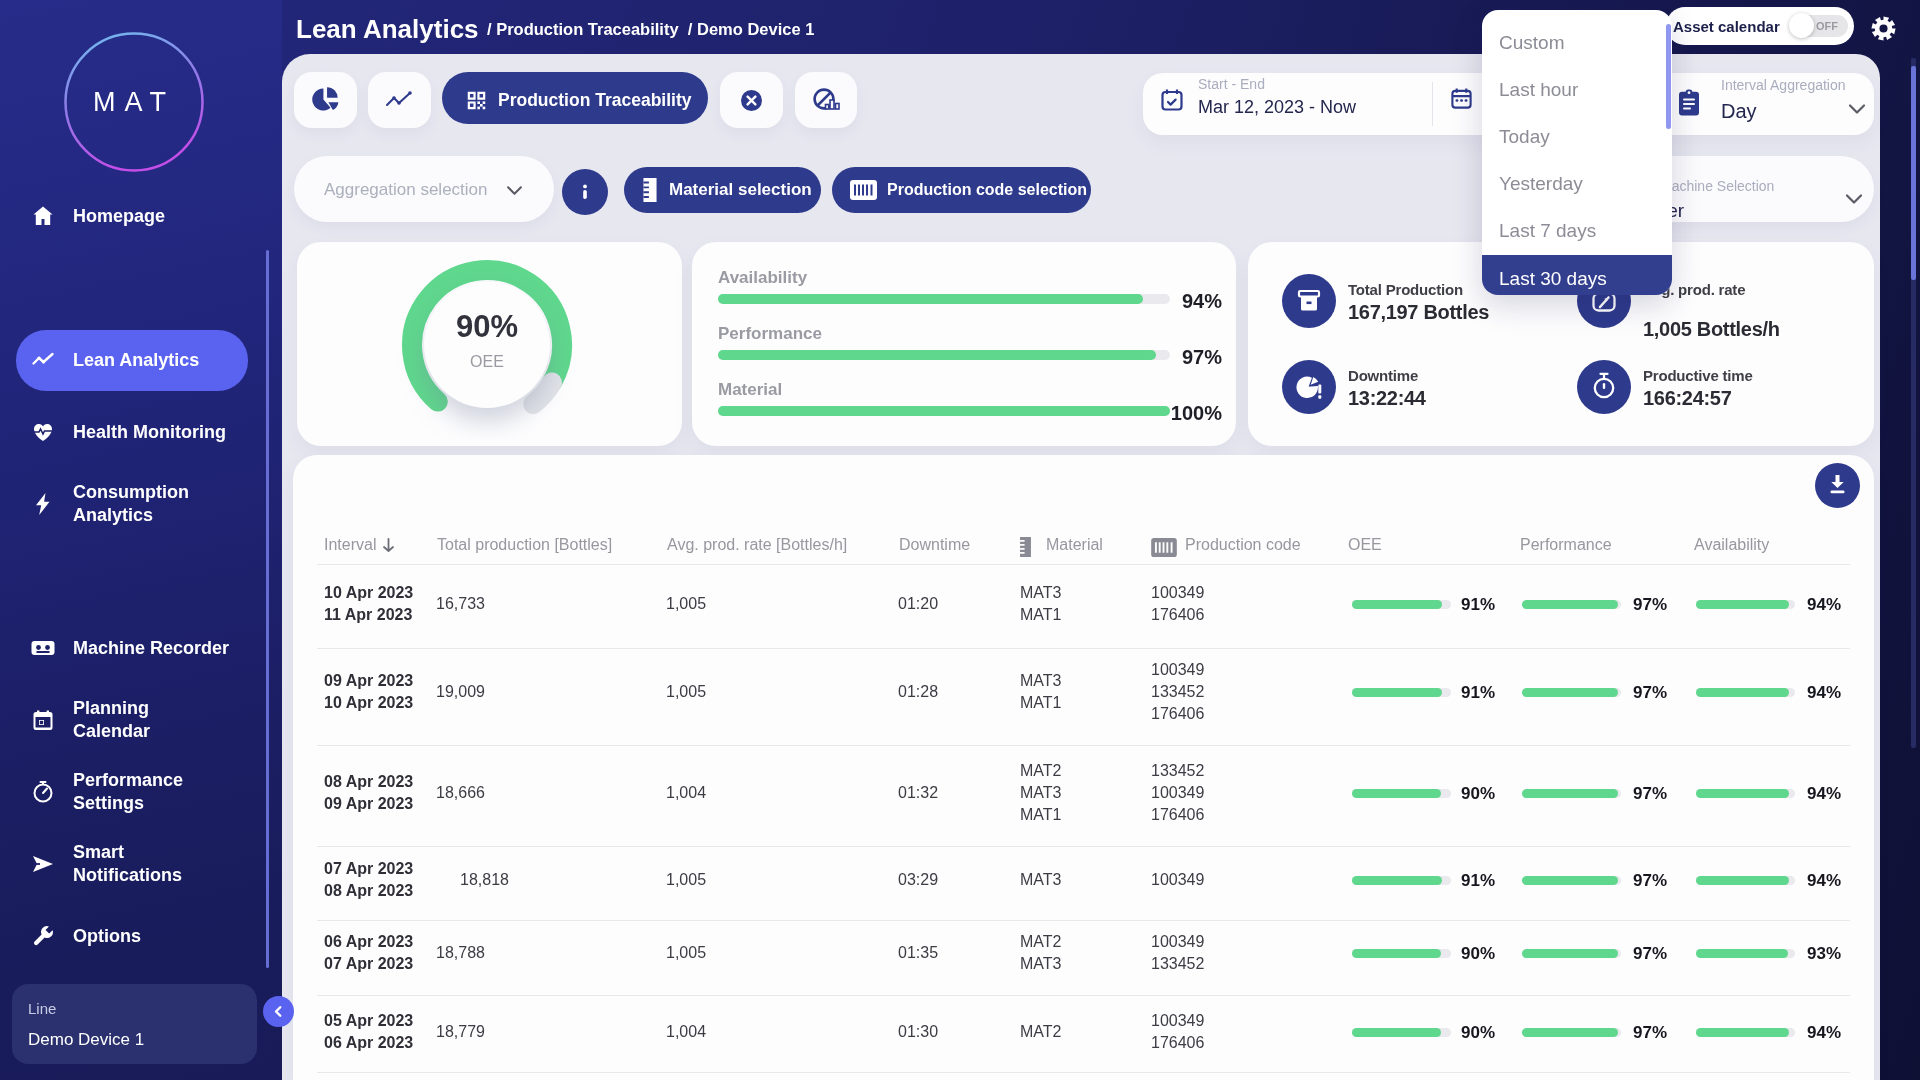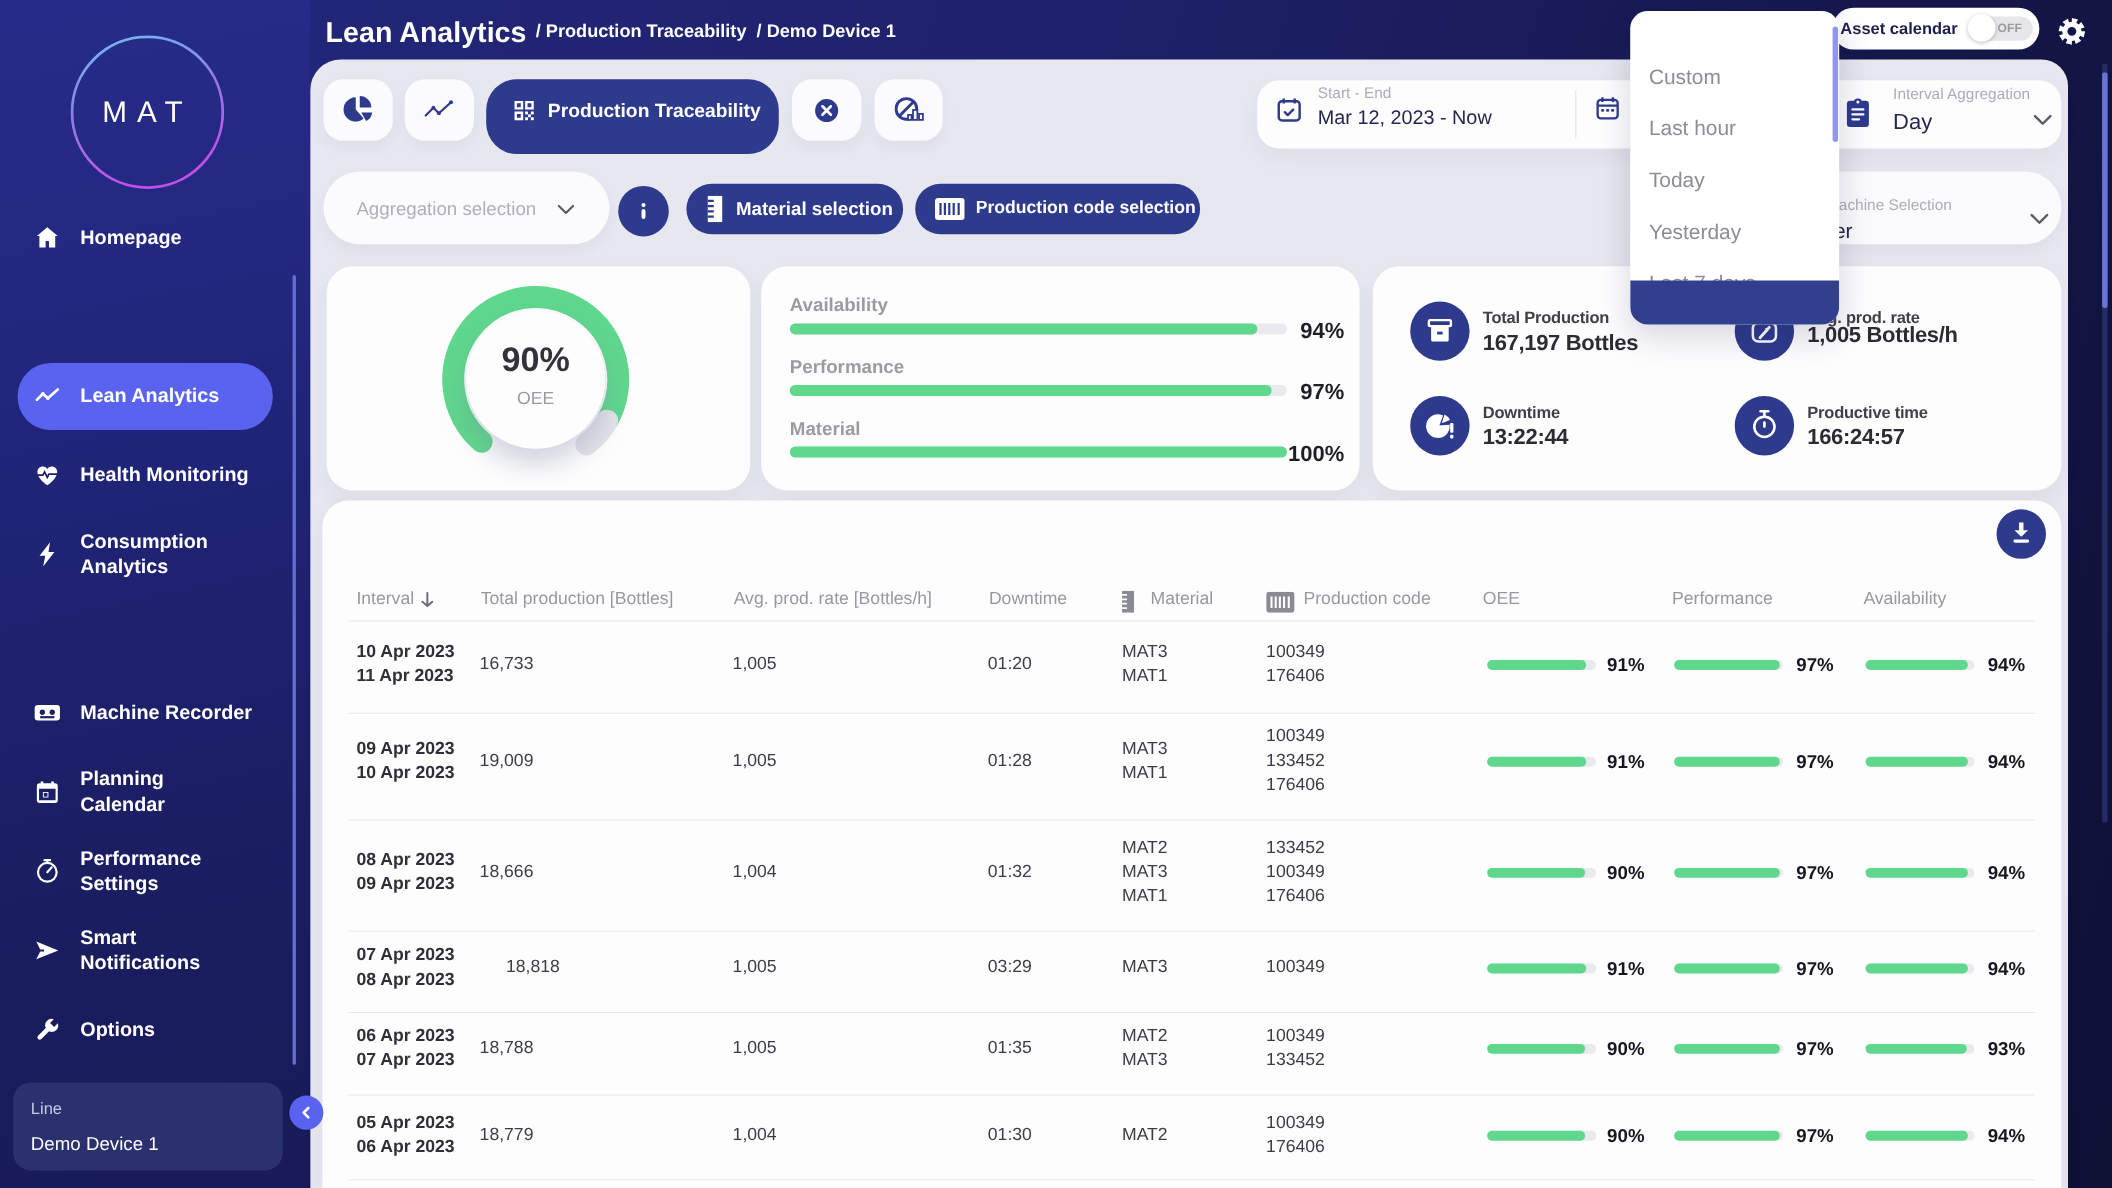--- a/index.html
+++ b/index.html
@@ -47,21 +47,21 @@
 
   .glabel { position:absolute; color:#9a9aa3; font-size:17px; font-weight:bold; }
   .statlbl { position:absolute; color:#3f3f47; font-size:15px; font-weight:bold; letter-spacing:-0.2px; }
   .statval { position:absolute; color:#2b2b33; font-size:20px; font-weight:bold; letter-spacing:-0.3px; }
   .icirc { position:absolute; width:54px; height:54px; border-radius:50%; background:#2e3a8c; }
 
   
   #dropdown { position:absolute; left:1482px; top:10px; width:190px; height:285px;
     background:#fff; border-radius:16px; box-shadow:0 10px 30px rgba(30,30,80,0.18);
     overflow:hidden; z-index:50; }
-  .ditem { position:absolute; left:17px; color:#8c8c96; font-size:19px;margin-top:28px; }
+  .ditem { position:absolute; left:17px; color:#8c8c96; font-size:19px; }
 </style>
 </head>
 <body>
 <div id="page">
 
   <div class="abs crumb" style="left:296px; top:14px; font-size:26px; font-weight:bold; white-space:nowrap;">Lean Analytics</div>
   <div class="abs crumb" style="left:487px; top:20px; font-size:16.5px; font-weight:bold; white-space:nowrap;">/ Production Traceability &nbsp;/ Demo Device 1</div>
 
   <div class="abs" style="left:1666px; top:7px; width:188px; height:38px; background:#fff; border-radius:19px;"></div>
   <div class="abs" style="left:1673px; top:18px; font-size:15px; font-weight:bold; color:#1c1f4a; white-space:nowrap;">Asset calendar</div>
@@ -174,21 +174,21 @@
     </svg>
   </div>
   <div class="wbtn" style="left:368px; top:72px; width:63px; height:56px;">
     <svg style="position:absolute;left:17px;top:17px;" width="28" height="22" viewBox="0 0 28 22" fill="none" stroke="#2e3a8c" stroke-width="2" stroke-linecap="round">
         <path d="M2 16 9 9l5 5 11-10"></path>
         <circle cx="9" cy="9" r="1.8" fill="#2e3a8c" stroke="none"></circle>
         <circle cx="14" cy="14" r="1.8" fill="#2e3a8c" stroke="none"></circle>
         <circle cx="25" cy="4" r="1.8" fill="#2e3a8c" stroke="none"></circle>
       </svg>
   </div>
-  <div class="nbtn" style="left:442px; top:72px; width:266px; height:68px; border-radius:28px;">
+  <div class="nbtn" style="left:442px; top:72px; width:266px; height:52px; border-radius:28px;">
     <svg style="position:absolute;left:24px;top:18px;" width="21" height="21" viewBox="0 0 24 24" fill="#fff">
       <path d="M2 2h9v9H2zm2.5 2.5v4h4v-4zM13 2h9v9h-9zm2.5 2.5v4h4v-4zM2 13h9v9H2zm2.5 2.5v4h4v-4z"></path>
       <rect x="13" y="13" width="3" height="3"></rect>
         <rect x="19" y="13" width="3" height="3"></rect>
         <rect x="16" y="16" width="3" height="3"></rect>
         <rect x="13" y="19" width="3" height="3"></rect>
         <rect x="19" y="19" width="3" height="3"></rect>
     </svg>
     <div style="position:absolute;left:56px;top:18px;font-size:17.5px;white-space:nowrap;">Production Traceability</div>
   </div>
@@ -302,21 +302,21 @@
   <div class="statlbl" style="left:1348px; top:281px;">Total Production</div>
   <div class="statval" style="left:1348px; top:301px;">167,197 Bottles</div>
 
   <div class="icirc" style="left:1577px; top:274px;"></div>
   <svg class="abs" style="left:1590px; top:288px;" width="28" height="28" viewBox="0 0 28 28" fill="none">
       <rect x="3.5" y="5.5" width="21" height="17" rx="5" stroke="#fff" stroke-width="2.3"></rect>
       <path d="M10 19 18.5 9.5" stroke="#fff" stroke-width="2.6" stroke-linecap="round"></path>
       <path d="M18.5 9.5l-4.2 1.2 2.6 2.8z" fill="#fff"></path>
     </svg>
   <div class="statlbl" style="left:1643px; top:281px;">Avg. prod. rate</div>
-  <div class="statval" style="left:1643px; top:294px;text-align:center;">1,005 Bottles/h</div>
+  <div class="statval" style="left:1643px; top:318px;text-align:center;">1,005 Bottles/h</div>
 
   <div class="icirc" style="left:1282px; top:360px;"></div>
   <svg class="abs" style="left:1294px; top:372px;" width="30" height="30" viewBox="0 0 30 30" fill="#fff">
       <path d="M13.5 15.5 17 6.1A10 10 0 1 0 23.2 14.9 Z" stroke="#fff" stroke-width="1.5"></path>
       <path d="M19.2 4.9a10.5 10.5 0 0 1 5 4.9l-7.5 3z"></path>
       <rect x="24.3" y="12.5" width="3" height="9" rx="1"></rect>
       <rect x="24.3" y="23.3" width="3" height="3.4" rx="1"></rect>
     </svg>
   <div class="statlbl" style="left:1348px; top:367px;">Downtime</div>
   <div class="statval" style="left:1348px; top:387px;">13:22:44</div>

